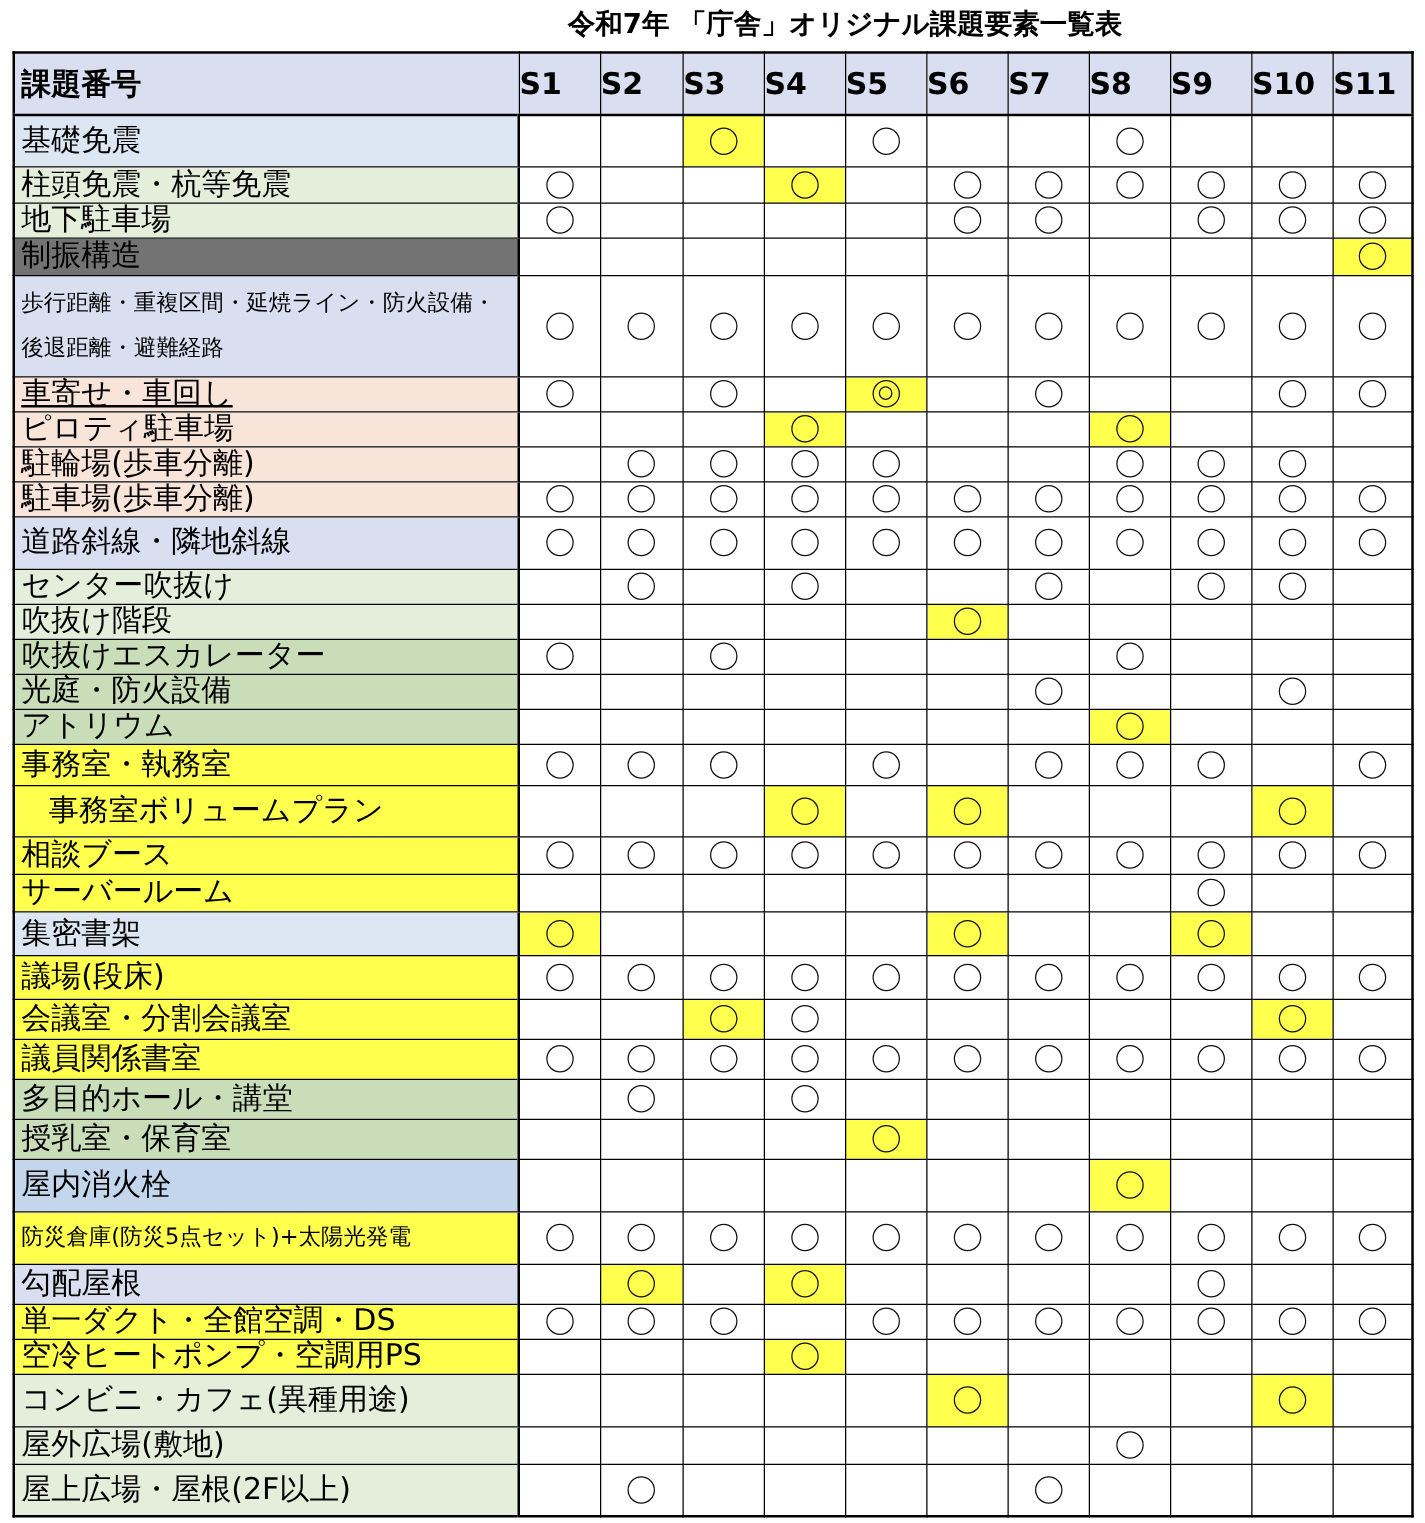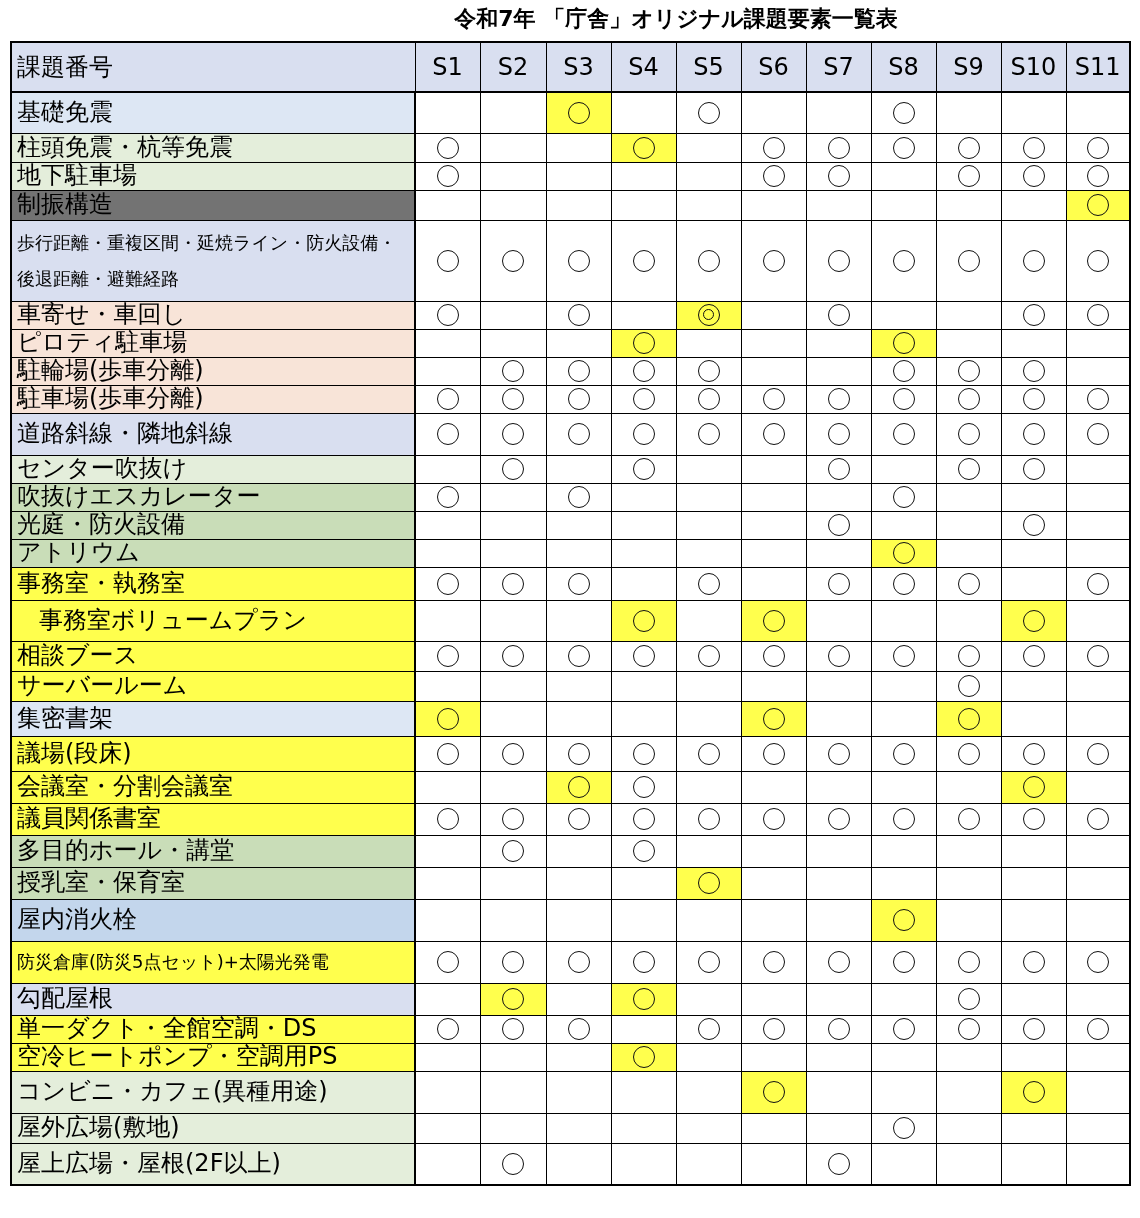--- a/index.html
+++ b/index.html
@@ -12,23 +12,23 @@
     font-size: 22px; font-weight: bold; letter-spacing: 0px; white-space: nowrap;
   }
   .tbl {
     position: absolute; left: 10px; top: 41px;
     border-collapse: collapse; table-layout: fixed;
     border: 2px solid #000;
   }
   .tbl td, .tbl th {
     border: 1px solid #000; padding: 0; overflow: hidden; white-space: nowrap;
   }
-  .tbl th { font-weight: normal; background: #d9dff0; font-size: 24px; }
+  .tbl th { font-weight: bold; background: #d9dff0; font-size: 24px; }
   .tbl th.label-h { text-align: left; padding-left: 5px; }
-  .tbl th.col-h { text-align: center; }
+  .tbl th.col-h { text-align: left; }
   .tbl tr.head { border-bottom: 2px solid #000; }
   .tbl td.label {
     border-right: 2px solid #000; font-size: 24px; text-align: left;
     padding-left: 5px; line-height: 1.05; margin-top: 22px;
   }
   .tbl td.label.small { font-size: 18px; }
   .tbl td.label.wrap { white-space: normal; font-size: 18px; line-height: 36px; }
   .tbl td.cell { text-align: center; vertical-align: middle; background: #fff; }
   .tbl td.cell.hl { background: #ffff4d; }
   .mark {
@@ -141,21 +141,21 @@
         <td class="cell"><span class="mark"></span></td>
         <td class="cell"><span class="mark"></span></td>
         <td class="cell"><span class="mark"></span></td>
         <td class="cell"><span class="mark"></span></td>
         <td class="cell"><span class="mark"></span></td>
         <td class="cell"><span class="mark"></span></td>
         <td class="cell"><span class="mark"></span></td>
         <td class="cell"><span class="mark"></span></td>
       </tr>
       <tr style="height: 28px;">
-        <td class="label" style="background: rgb(248, 228, 216);">車寄せ・車回し</td>
+        <td class="label" style="background: rgb(248, 228, 216); text-decoration: underline;">車寄せ・車回し</td>
         <td class="cell"><span class="mark"></span></td>
         <td class="cell"></td>
         <td class="cell"><span class="mark"></span></td>
         <td class="cell"></td>
         <td class="cell hl"><span class="mark double"></span></td>
         <td class="cell"></td>
         <td class="cell"><span class="mark"></span></td>
         <td class="cell"></td>
         <td class="cell"></td>
         <td class="cell"><span class="mark"></span></td>
@@ -222,20 +222,34 @@
         <td class="cell"></td>
         <td class="cell"><span class="mark"></span></td>
         <td class="cell"></td>
         <td class="cell"><span class="mark"></span></td>
         <td class="cell"></td>
         <td class="cell"></td>
         <td class="cell"><span class="mark"></span></td>
         <td class="cell"></td>
         <td class="cell"><span class="mark"></span></td>
         <td class="cell"><span class="mark"></span></td>
+        <td class="cell"></td>
+      </tr>
+      <tr style="height: 28px;">
+        <td class="label" style="background: rgb(228, 238, 219);">吹抜け階段</td>
+        <td class="cell"></td>
+        <td class="cell"></td>
+        <td class="cell"></td>
+        <td class="cell"></td>
+        <td class="cell"></td>
+        <td class="cell hl"><span class="mark"></span></td>
+        <td class="cell"></td>
+        <td class="cell"></td>
+        <td class="cell"></td>
+        <td class="cell"></td>
         <td class="cell"></td>
       </tr>
       <tr style="height: 28px;">
         <td class="label" style="background: rgb(201, 221, 184);">吹抜けエスカレーター</td>
         <td class="cell"><span class="mark"></span></td>
         <td class="cell"></td>
         <td class="cell"><span class="mark"></span></td>
         <td class="cell"></td>
         <td class="cell"></td>
         <td class="cell"></td>

